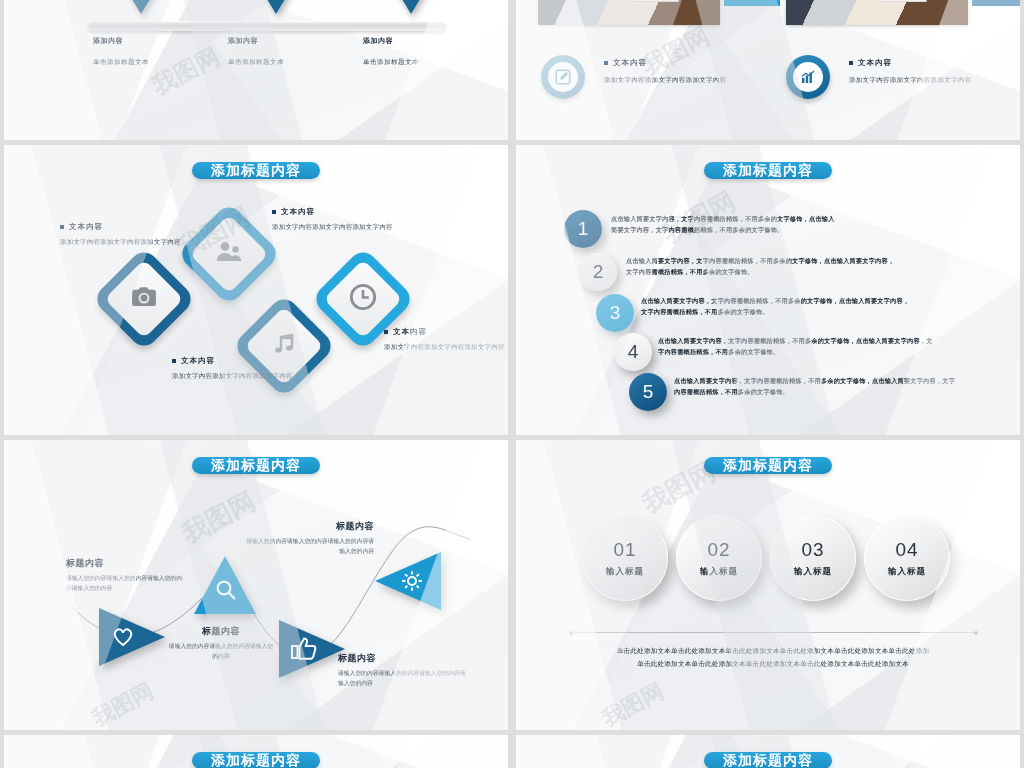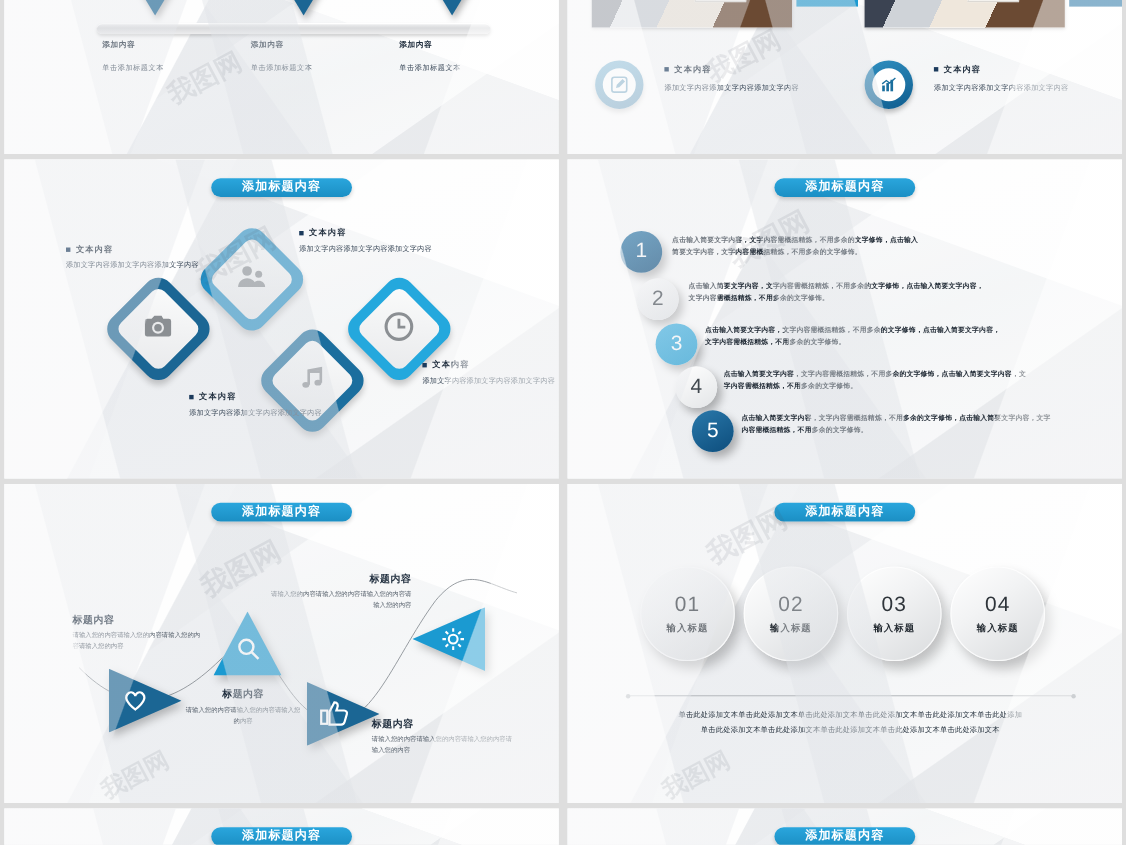--- a/index.html
+++ b/index.html
@@ -43,21 +43,21 @@
   .pill {
     position:absolute; left:50%; transform:translateX(-50%);
     background:linear-gradient(180deg,#2aa6dd 0%,#1b8fc4 100%);
     color:#fff; font-weight:bold;
     border-radius:18px;
     text-align:center;
     letter-spacing:1px;
     box-shadow:0 2px 4px rgba(0,0,0,.18);
     z-index:5;
   }
-  .pill-r2 { top:17px; width:128px; height:17px; line-height:17px; font-size:11px; }
+  .pill-r2 { top:17px; width:128px; height:17px; line-height:17px; font-size:14px; }
 
   
   .s1 .tri-row { position:absolute; top:-34px; left:0; width:100%; height:60px; }
   .s1 .tri {
     position:absolute; top:0;
     width:0;height:0;
     border-left:29px solid transparent;
     border-right:29px solid transparent;
     border-top:48px solid #1b6694;
     filter:drop-shadow(2px 4px 3px rgba(0,0,0,.28));

